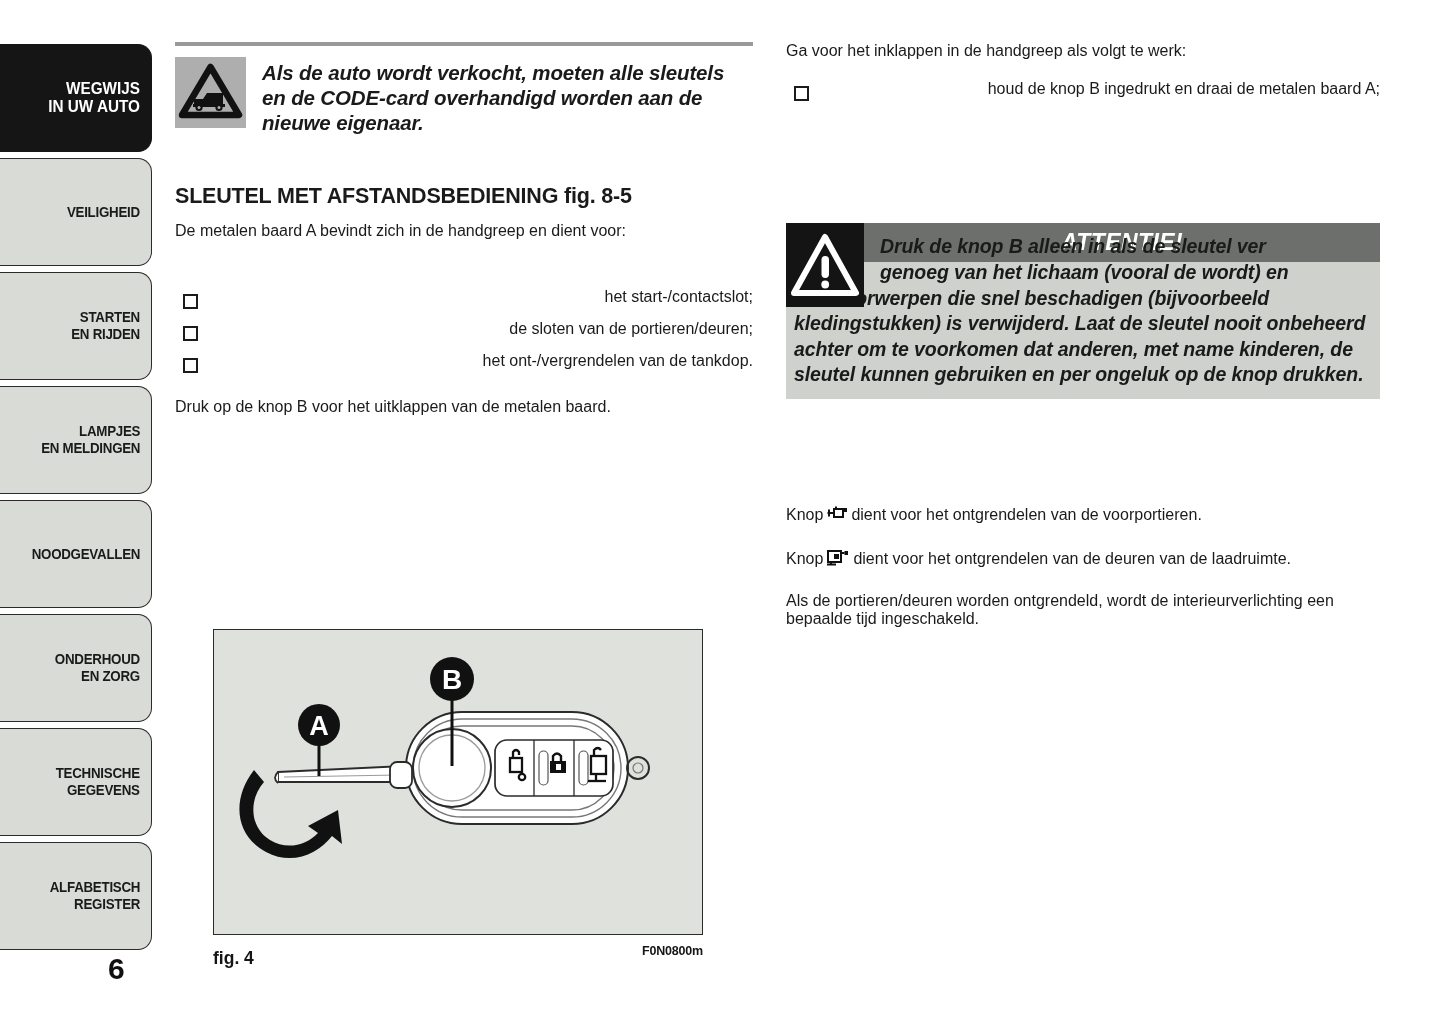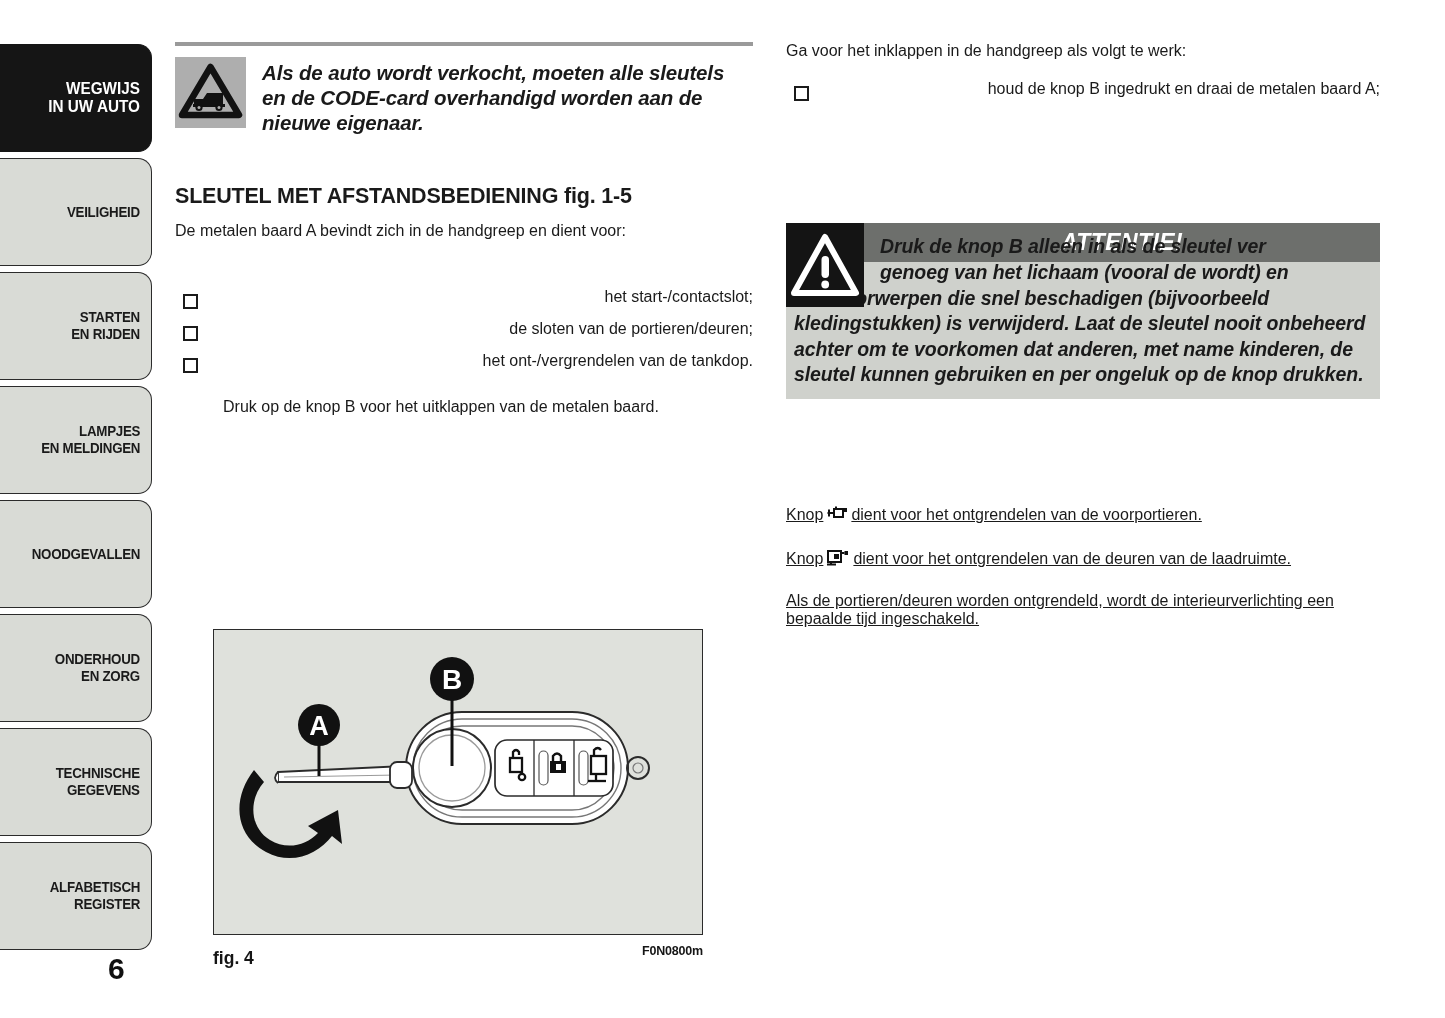--- a/index.html
+++ b/index.html
@@ -152,21 +152,20 @@
     position: absolute;
     left: 175px;
     top: 288px;
     width: 578px;
   }
   #after-list {
     position: absolute;
     left: 175px;
     top: 398px;
     width: 578px;
-    margin-left: 48px;
   }
 
   
   #figure-box {
     position: absolute;
     left: 213px;
     top: 629px;
     width: 490px;
     height: 306px;
     background: #dfe1dc;
@@ -264,21 +263,20 @@
 
   
   #knop-block {
     position: absolute;
     left: 786px;
     top: 505px;
     width: 594px;
   }
   #knop-block p {
     margin: 0 0 22px 0;
-    text-decoration: underline;
   }
   .inl {
     display: inline-block;
     vertical-align: -2px;
     margin: 0 3px;
   }
 </style>
 </head>
 <body>
 
@@ -337,21 +335,21 @@
       </g>
       <circle cx="24" cy="50.5" r="3.6" fill="#111"></circle>
       <circle cx="44" cy="50.5" r="3.6" fill="#111"></circle>
       <circle cx="24" cy="50.5" r="1.5" fill="#aeaeae"></circle>
       <circle cx="44" cy="50.5" r="1.5" fill="#aeaeae"></circle>
     </svg>
   </div>
   <div class="warn-text">Als de auto wordt verkocht, moeten alle sleutels en de CODE-card overhandigd worden aan de nieuwe eigenaar.</div>
 </div>
 
-<div id="heading">SLEUTEL MET AFSTANDSBEDIENING fig. 1-5</div>
+<div id="heading">SLEUTEL MET AFSTANDSBEDIENING fig. 8-5</div>
 
 <div id="intro">
   <p class="body">De metalen baard A bevindt zich in de handgreep en dient voor:</p>
 </div>
 
 <div id="list-left">
   <ul class="sqlist">
     <li>
       <span class="sq"></span>
       <span>het start-/contactslot;</span>

